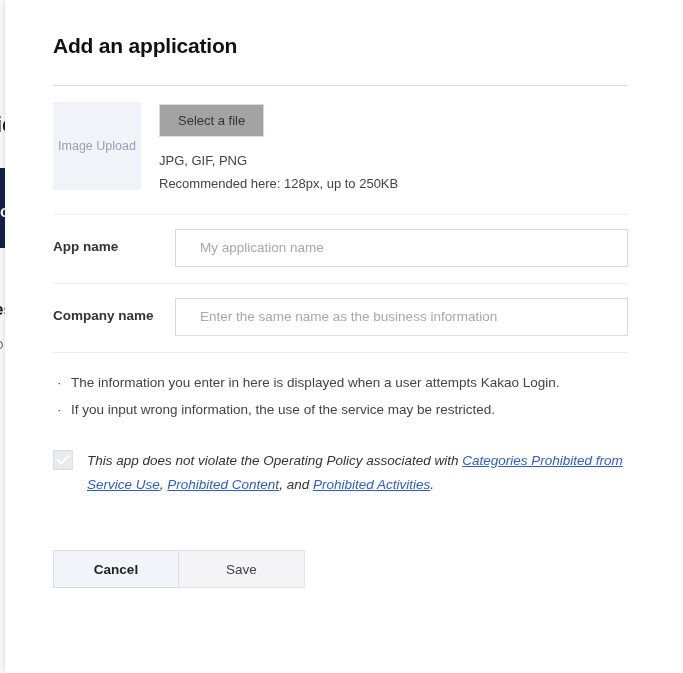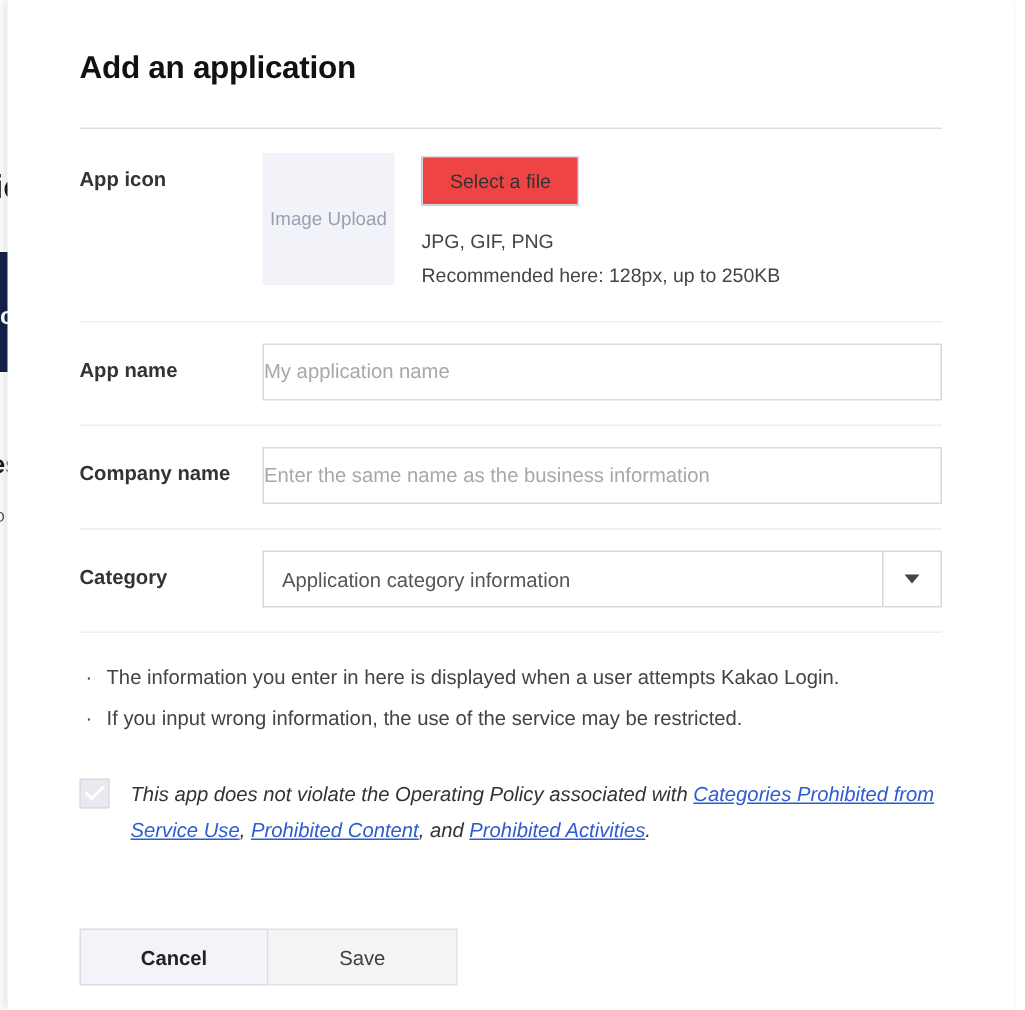--- a/index.html
+++ b/index.html
@@ -138,21 +138,21 @@
     justify-content: center;
     text-align: center;
     flex: 0 0 88px;
   }
   .upload-side {
     margin-left: 18px;
     padding-top: 2px;
   }
   .btn-select-file {
     display: inline-block;
-    background: #ef4444;
+    background: #a3a3a3;
     border: 1px solid #d7d9e2;
     color: #333333;
     font-size: 13px;
     padding: 8px 18px;
     cursor: pointer;
     font-family: "Liberation Sans", sans-serif;
   }
   .upload-hint {
     margin-top: 13px;
     font-size: 13px;
@@ -162,21 +162,21 @@
 
   
   .text-input {
     width: 100%;
     box-sizing: border-box;
     height: 38px;
     border: 1px solid #d9d9d9;
     background: #ffffff;
     font-size: 13.5px;
     color: #333333;
-    padding: 0 0;
+    padding: 0 24px;
     font-family: "Liberation Sans", sans-serif;
     outline: none;
   }
   .text-input::placeholder { color: #a8a8a8; }
 
   
   .select-wrap {
     display: flex;
     width: 100%;
   }
@@ -319,21 +319,20 @@
   </div>
 
   <div class="modal">
     <div class="modal-inner">
 
       <h1 class="modal-title">Add an application</h1>
 
       <div class="form">
 
         <div class="row row-icon">
-          <div class="row-label">App icon</div>
           <div class="row-field">
             <div class="img-upload">Image Upload</div>
             <div class="upload-side">
               <button class="btn-select-file" type="button">Select a file</button>
               <div class="upload-hint">
                 <div>JPG, GIF, PNG</div>
                 <div>Recommended here: 128px, up to 250KB</div>
               </div>
             </div>
           </div>
@@ -346,31 +345,20 @@
           </div>
         </div>
 
         <div class="row">
           <div class="row-label">Company name</div>
           <div class="row-field">
             <input class="text-input" type="text" placeholder="Enter the same name as the business information" style="">
           </div>
         </div>
 
-        <div class="row">
-          <div class="row-label">Category</div>
-          <div class="row-field">
-            <div class="select-wrap">
-              <div class="select-box">Application category information</div>
-              <div class="select-arrow">
-                <span class="caret"></span>
-              </div>
-            </div>
-          </div>
-        </div>
 
       </div>
 
       <ul class="notes">
         <li>The information you enter in here is displayed when a user attempts Kakao Login.</li>
         <li>If you input wrong information, the use of the service may be restricted.</li>
       </ul>
 
       <div class="agree">
         <div class="checkbox">

